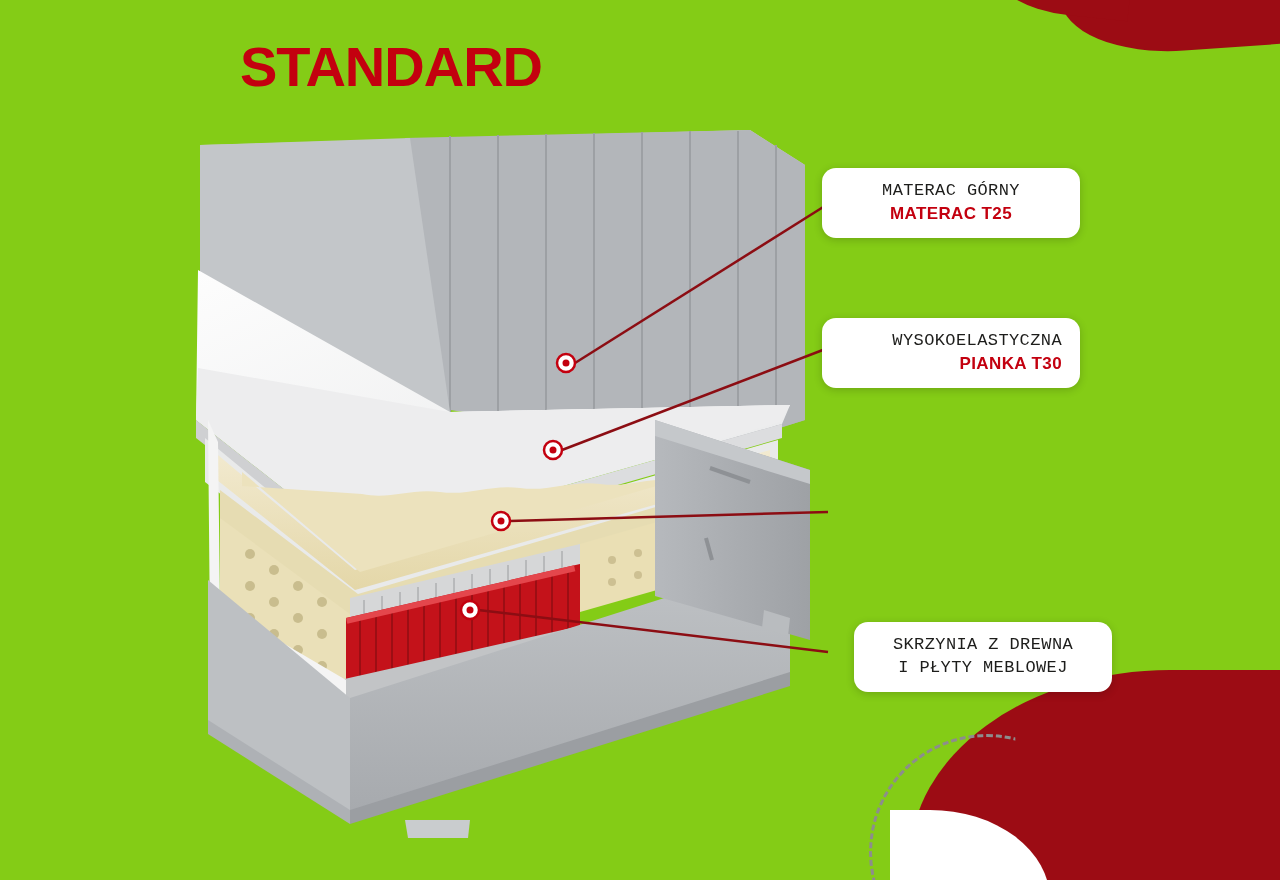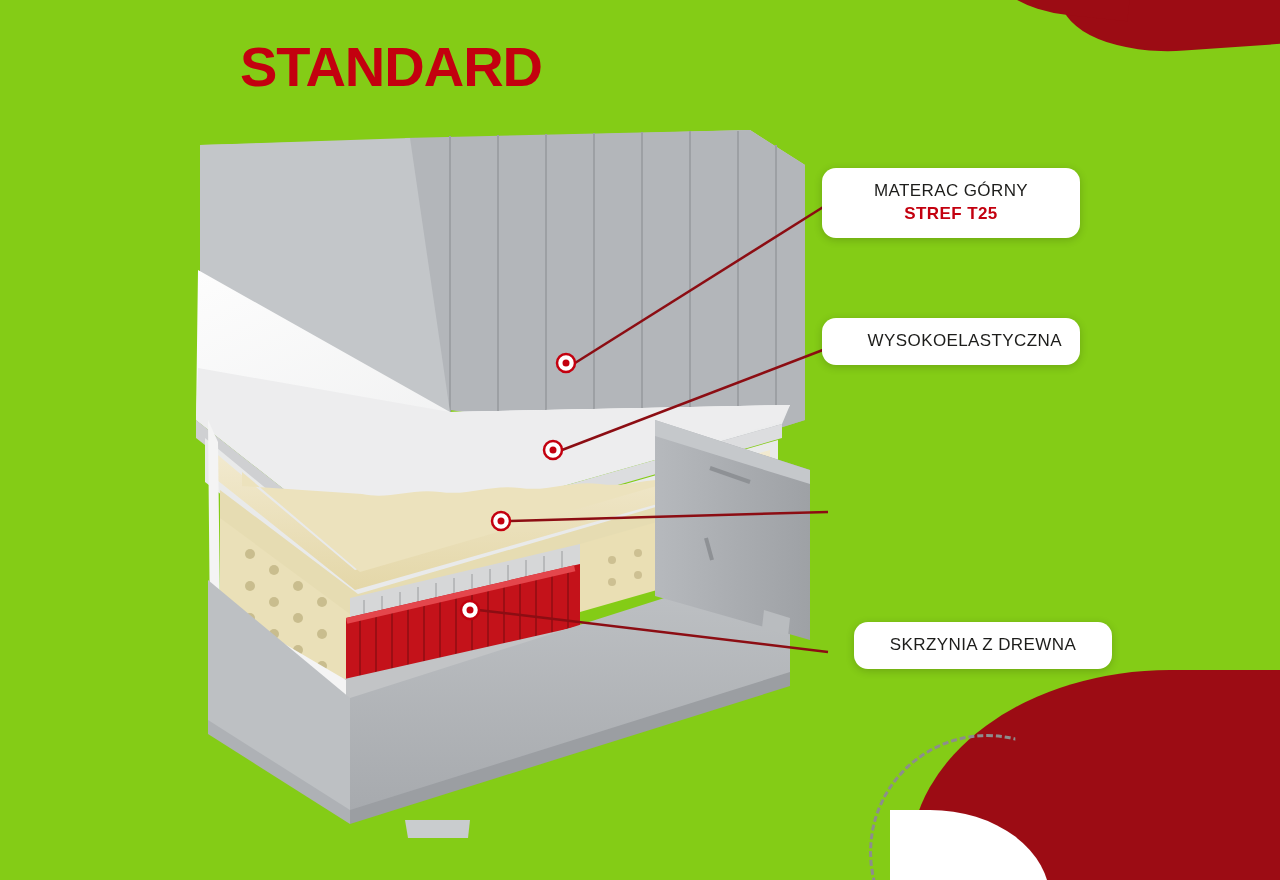--- a/index.html
+++ b/index.html
@@ -114,20 +114,21 @@
     font-size: 17px;
     color: #1d1d1b;
     letter-spacing: 0.4px;
   }
   .callout .accent {
     color: #c3000f;
     font-weight: bold;
   }
   .callout .plain {
     color: #1d1d1b;
+    font-family: Liberation Mono, monospace;
   }
   .callout-1 { left: 822px; top: 168px;  width: 222px; }
   .callout-2 { left: 822px; top: 318px;  width: 222px; text-align: right; }
   .callout-3 { left: 828px; top: 480px;  width: 208px; }
   .callout-4 { left: 822px; top: 622px;  width: 222px; margin-left: 32px; }
 
   
   .overlay {
     position: absolute;
     left: 0; top: 0;
@@ -331,25 +332,27 @@
       <circle cx="501" cy="521" r="3.5" fill="#c3000f"></circle>
     </g>
     <g>
       <circle cx="470" cy="610" r="9" fill="#ffffff" stroke="#c3000f" stroke-width="2.5"></circle>
       <circle cx="470" cy="610" r="3.5" fill="#c3000f"></circle>
     </g>
   </svg>
 
   <div class="callout callout-1">
     <div class="plain">MATERAC GÓRNY</div>
-    <div class="accent">STREF T25</div>
+    <div class="accent">MATERAC T25</div>
   </div>
 
   <div class="callout callout-2">
     <div class="plain">WYSOKOELASTYCZNA</div>
+    <div class="accent">PIANKA T30</div>
   </div>
 
 
   <div class="callout callout-4">
     <div class="plain">SKRZYNIA Z DREWNA</div>
+    <div class="plain">I PŁYTY MEBLOWEJ</div>
   </div>
 
 </div>
 
 </body></html>

